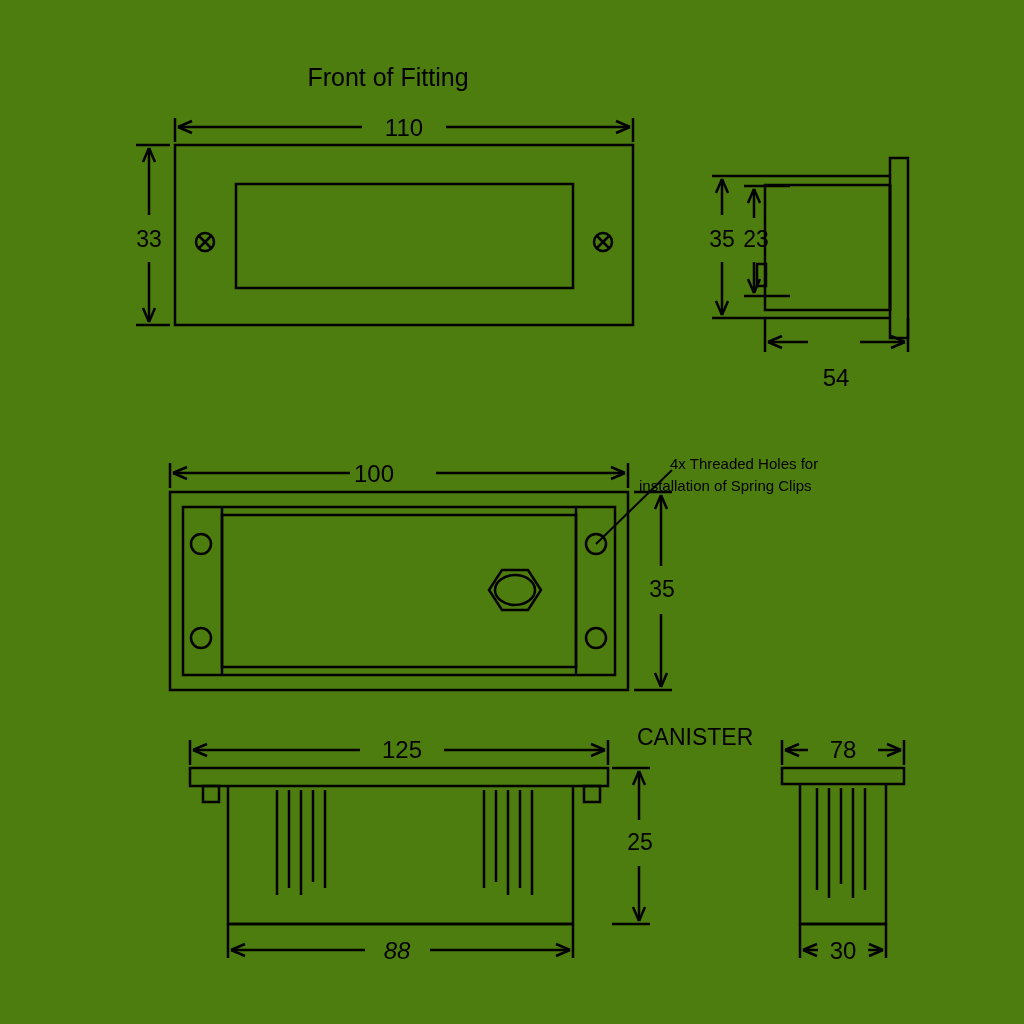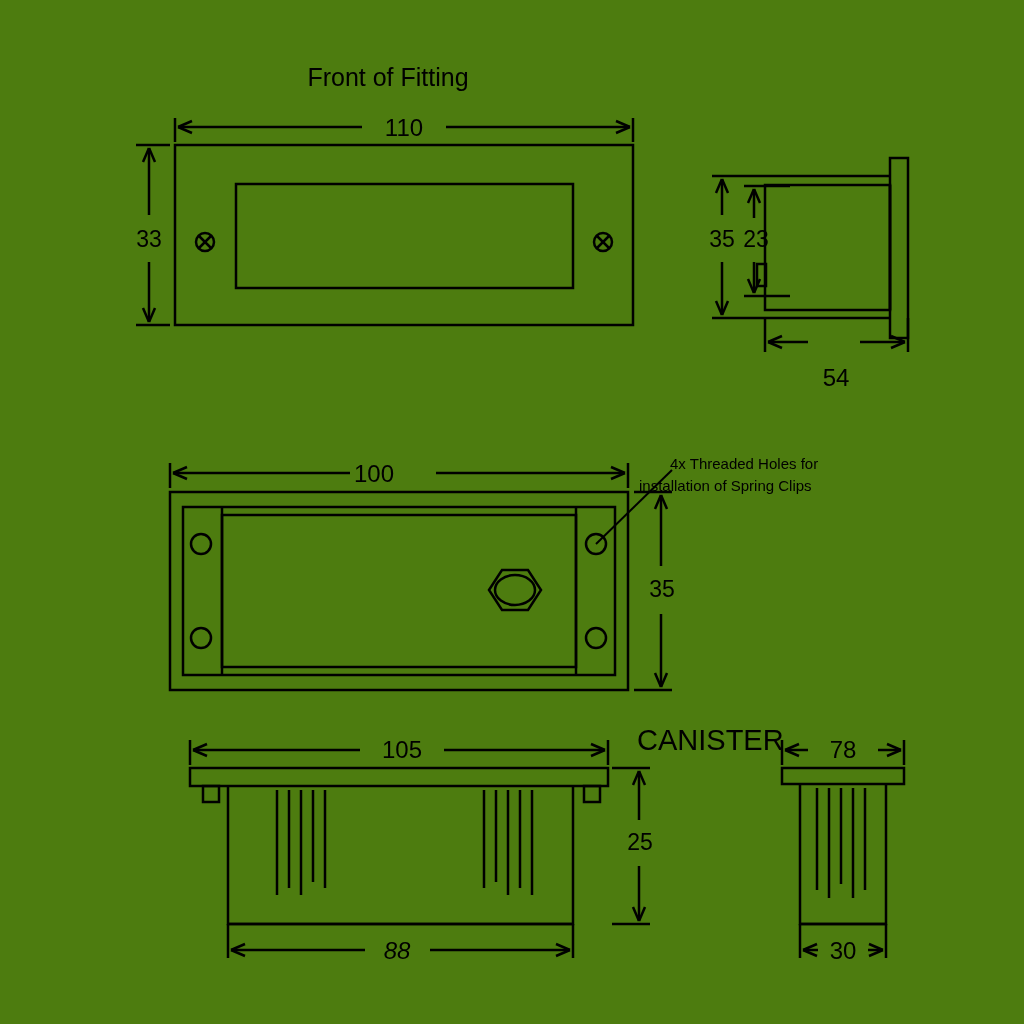--- a/index.html
+++ b/index.html
@@ -34,21 +34,21 @@
   .dim {
     font-size: 24px;
   }
   .dim-v {
     font-size: 23px;
   }
   .note {
     font-size: 15px;
   }
   .canister {
-    font-size: 29px;
+    font-size: 23px;
   }
   .ctr {
     transform: translateX(-50%);
   }
 </style>
 </head>
 <body>
 
 <div id="stage">
 
@@ -257,21 +257,21 @@
   <div class="label dim ctr" style="left:836px; top:330px;margin-top:34px;">54</div>
 
 
   <div class="label dim ctr" style="left:374px; top:460px;">100</div>
 
   <div class="label dim-v ctr" style="left:662px; top:576px;">35</div>
 
   <div class="label note" style="left:670px; top:455px;">4x Threaded Holes for</div>
   <div class="label note" style="left:639px; top:477px;">installation of Spring Clips</div>
 
-  <div class="label dim ctr" style="left:402px; top:736px;">105</div>
+  <div class="label dim ctr" style="left:402px; top:736px;">125</div>
 
   <div class="label canister" style="left:637px; top:724px;">CANISTER</div>
 
   <div class="label dim-v ctr" style="left:640px; top:829px;">25</div>
 
   <div class="label dim ctr" style="left:397px; top:937px;font-style:italic;">88</div>
 
   <div class="label dim ctr" style="left:843px; top:736px;">78</div>
 
   <div class="label dim ctr" style="left:843px; top:937px;text-align:right;">30</div>

